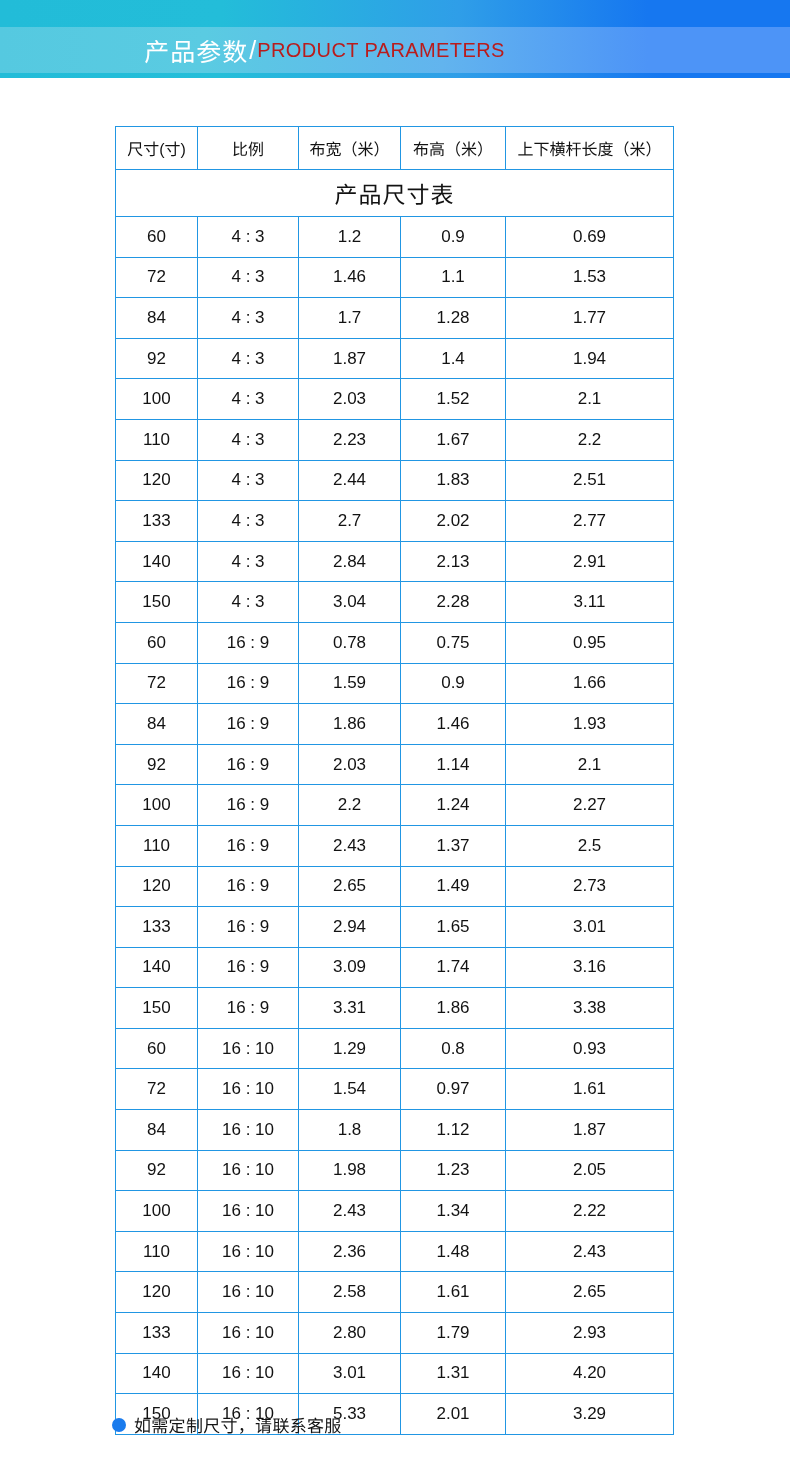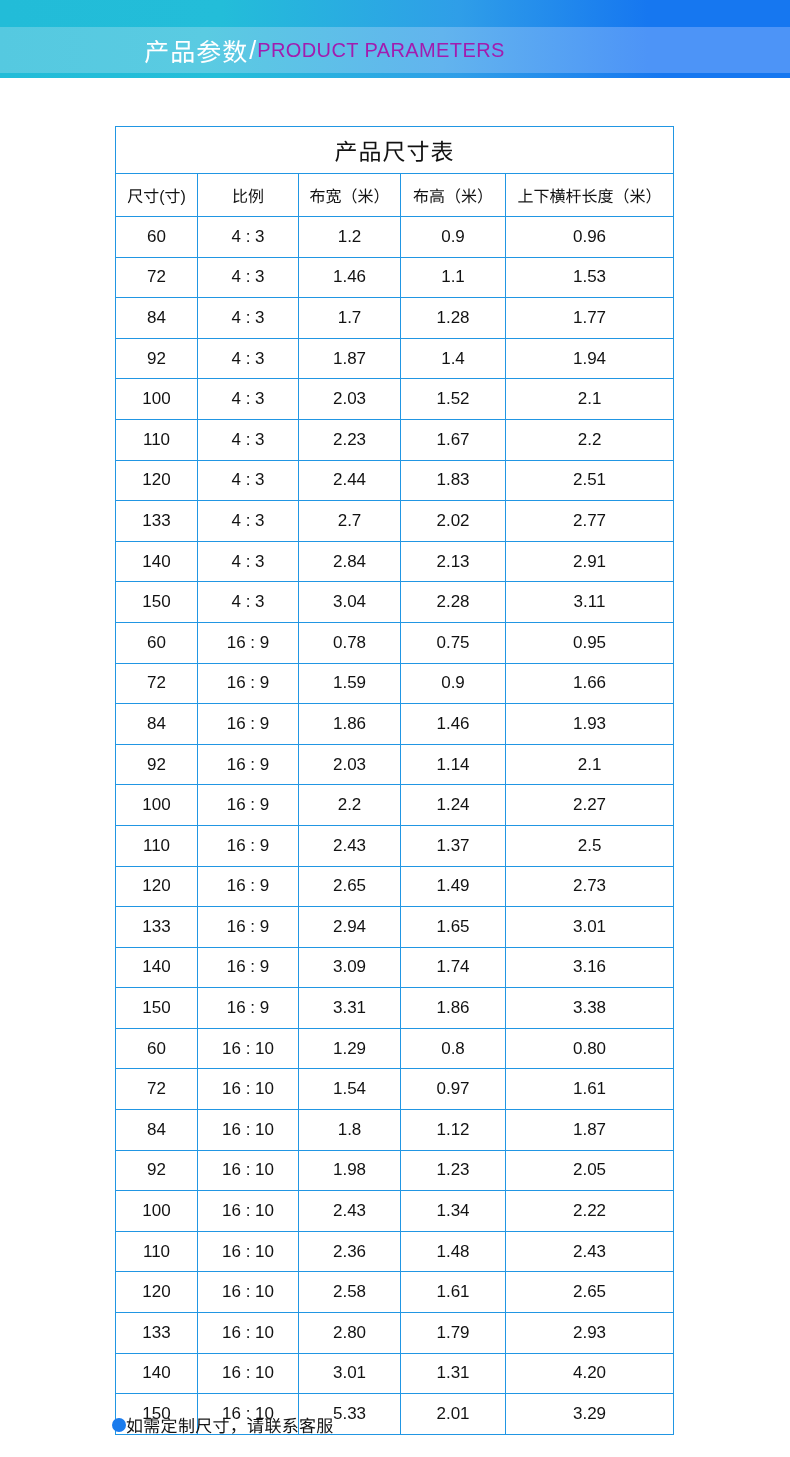--- a/index.html
+++ b/index.html
@@ -58,21 +58,21 @@
   }
   .banner-title .slash {
     font-size: 25px;
     padding: 0 1px;
     font-weight: 300;
   }
   .banner-title .en {
     font-size: 20px;
     letter-spacing: 0.4px;
     font-weight: 400;
-    color: #a21caf;
+    color: #b91c1c;
   }
 
   
   .table-wrap {
     position: absolute;
     left: 115px;
     top: 126px;
     width: 558px;
   }
   table.size-table {
@@ -109,20 +109,21 @@
   col.c4 { width: 105px; }
   col.c5 { width: 168px; }
 
   
   .footnote {
     position: absolute;
     left: 112px;
     top: 1412px;
     display: flex;
     align-items: center;
+    gap: 8px;
     white-space: nowrap;
   }
   .footnote .bullet {
     width: 14px;
     height: 14px;
     border-radius: 50%;
     background: #1a7bed;
     display: inline-block;
     flex: 0 0 auto;
   }
@@ -150,35 +151,35 @@
   <table class="size-table">
     <colgroup>
       <col class="c1">
         <col class="c2">
         <col class="c3">
         <col class="c4">
         <col class="c5">
     </colgroup>
     <tbody>
       <tr>
-        <td class="title-cell" colspan="5">产品尺寸表</td>
-      </tr>
-      <tr>
         <td class="head-cell">尺寸(寸)</td>
         <td class="head-cell">比例</td>
         <td class="head-cell">布宽（米）</td>
         <td class="head-cell">布高（米）</td>
         <td class="head-cell">上下横杆长度（米）</td>
       </tr>
+      <tr>
+        <td class="title-cell" colspan="5">产品尺寸表</td>
+      </tr>
     <tr>
           <td class="data-cell">60</td>
           <td class="data-cell">4 : 3</td>
           <td class="data-cell">1.2</td>
           <td class="data-cell">0.9</td>
-          <td class="data-cell">0.96</td>
+          <td class="data-cell">0.69</td>
         </tr>
         <tr>
           <td class="data-cell">72</td>
           <td class="data-cell">4 : 3</td>
           <td class="data-cell">1.46</td>
           <td class="data-cell">1.1</td>
           <td class="data-cell">1.53</td>
         </tr>
         <tr>
           <td class="data-cell">84</td>
@@ -304,21 +305,21 @@
           <td class="data-cell">16 : 9</td>
           <td class="data-cell">3.31</td>
           <td class="data-cell">1.86</td>
           <td class="data-cell">3.38</td>
         </tr>
         <tr>
           <td class="data-cell">60</td>
           <td class="data-cell">16 : 10</td>
           <td class="data-cell">1.29</td>
           <td class="data-cell">0.8</td>
-          <td class="data-cell">0.80</td>
+          <td class="data-cell">0.93</td>
         </tr>
         <tr>
           <td class="data-cell">72</td>
           <td class="data-cell">16 : 10</td>
           <td class="data-cell">1.54</td>
           <td class="data-cell">0.97</td>
           <td class="data-cell">1.61</td>
         </tr>
         <tr>
           <td class="data-cell">84</td>

